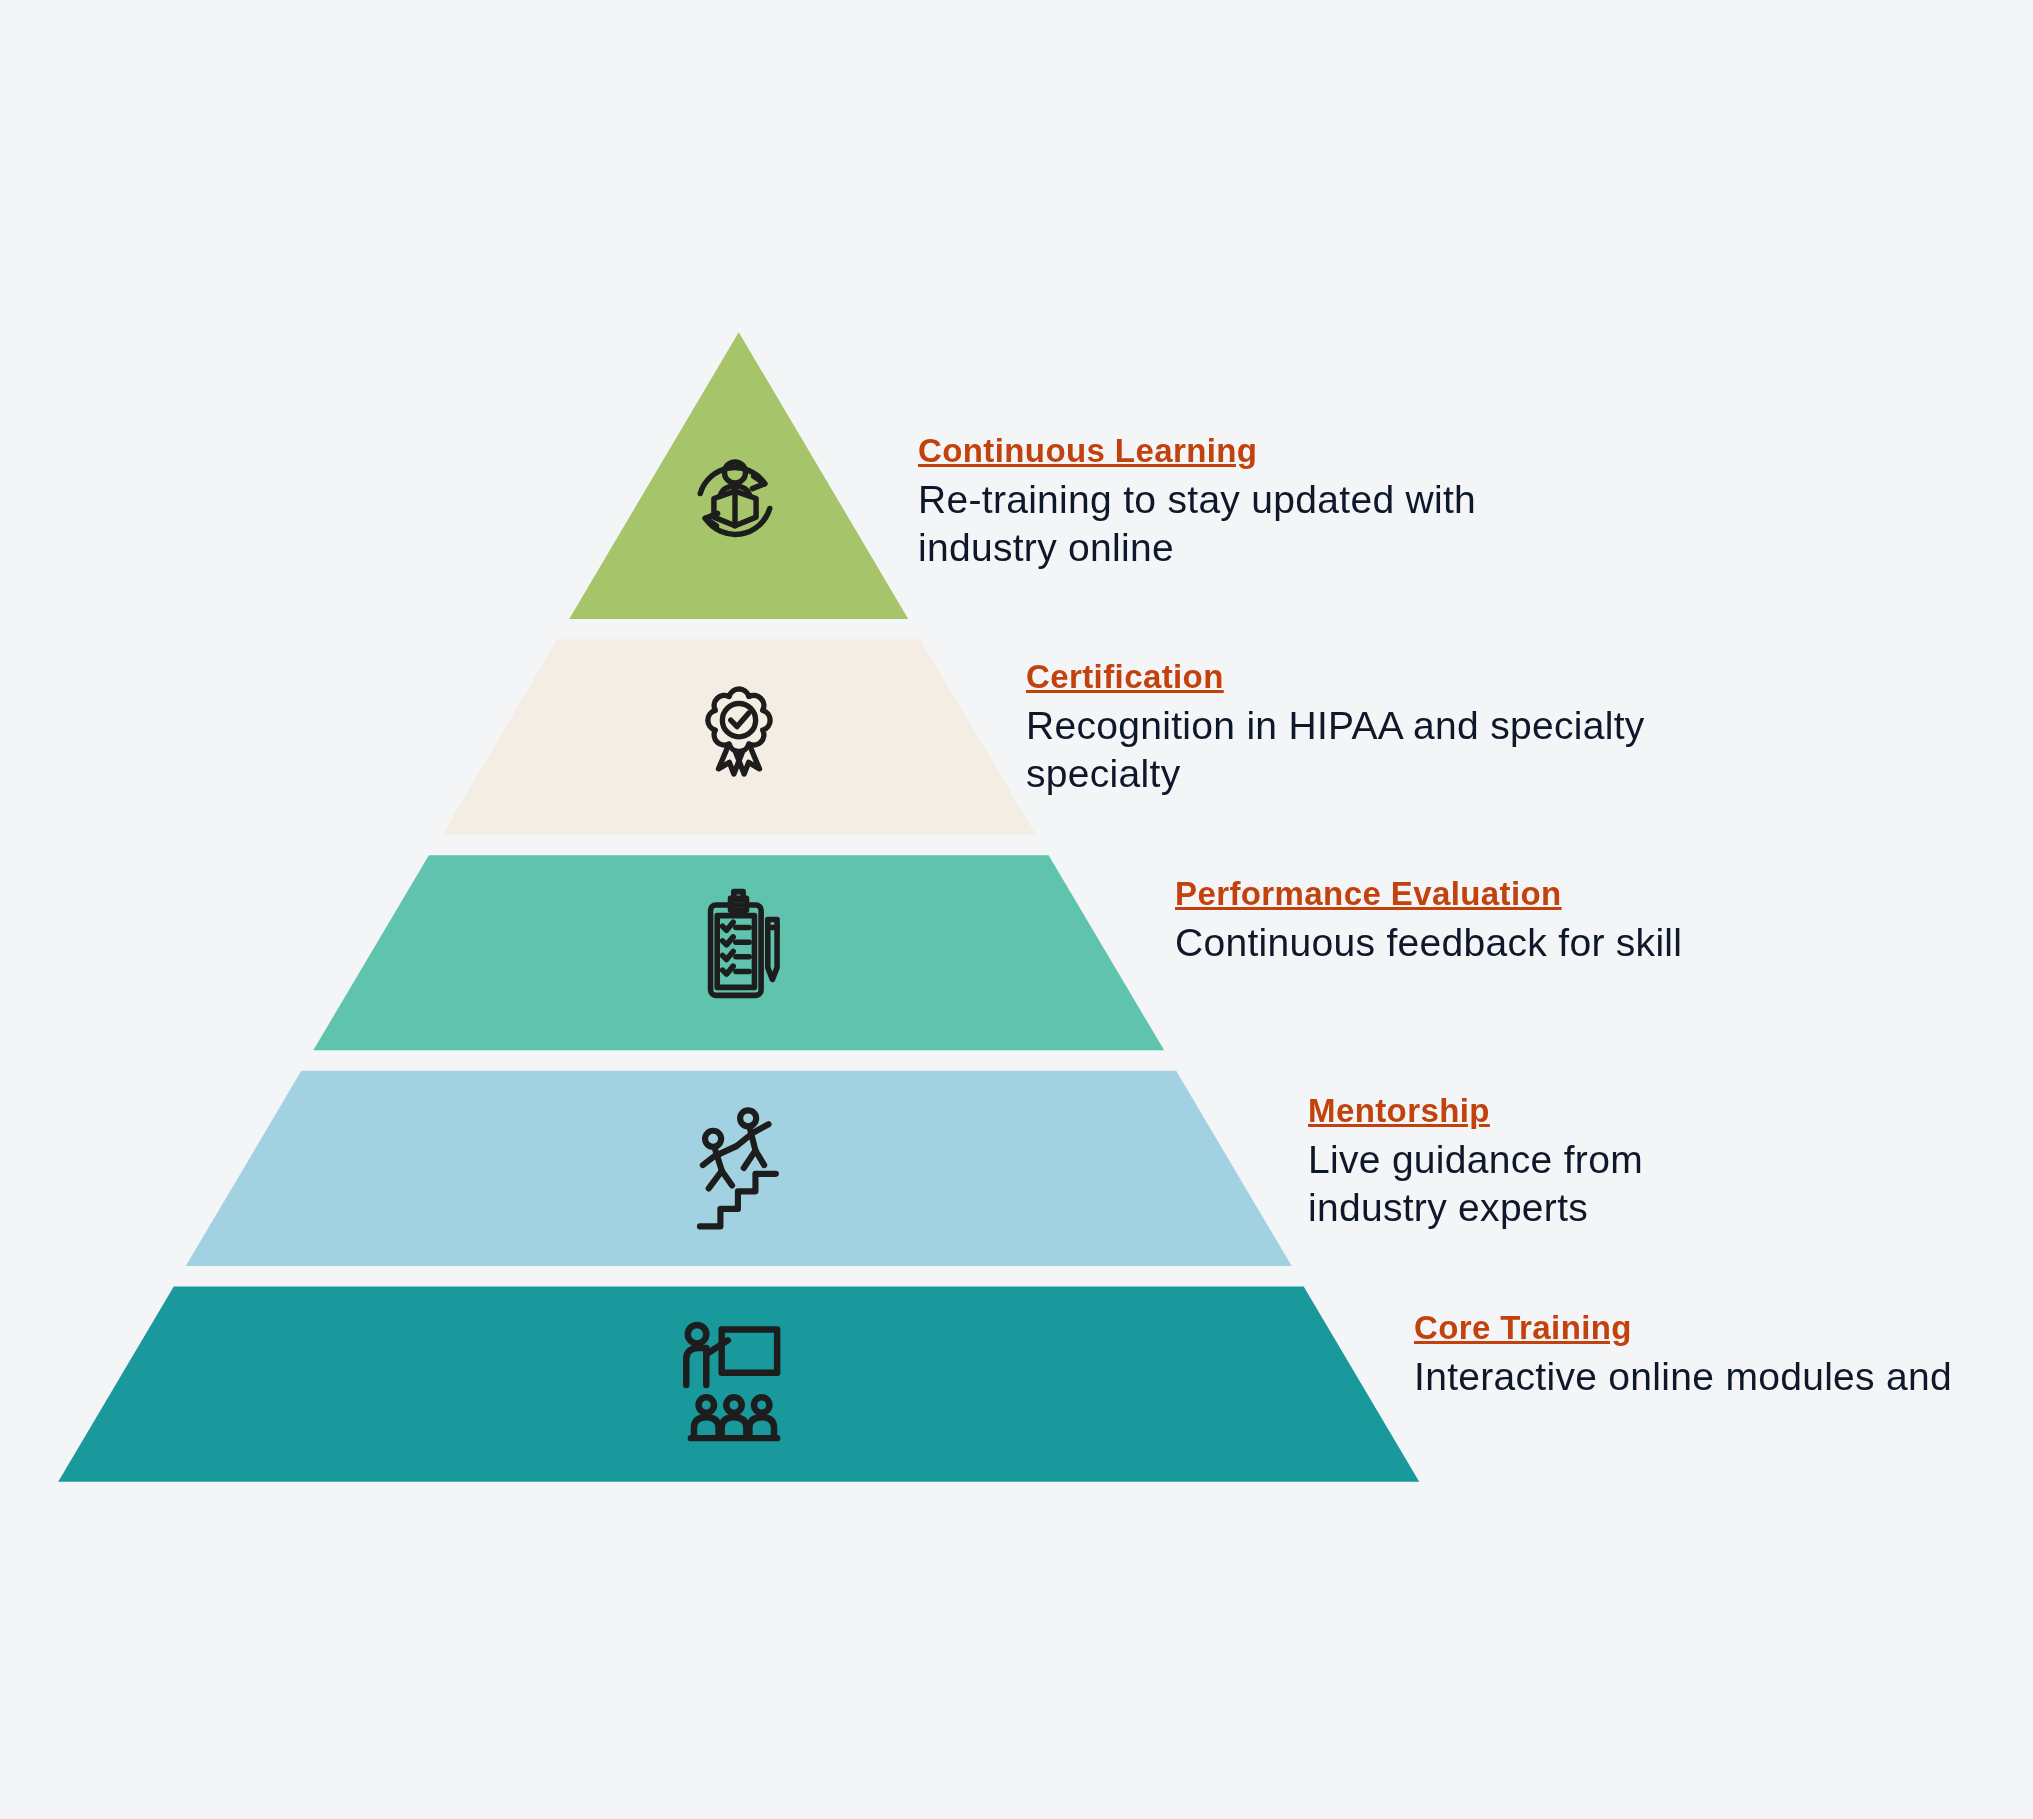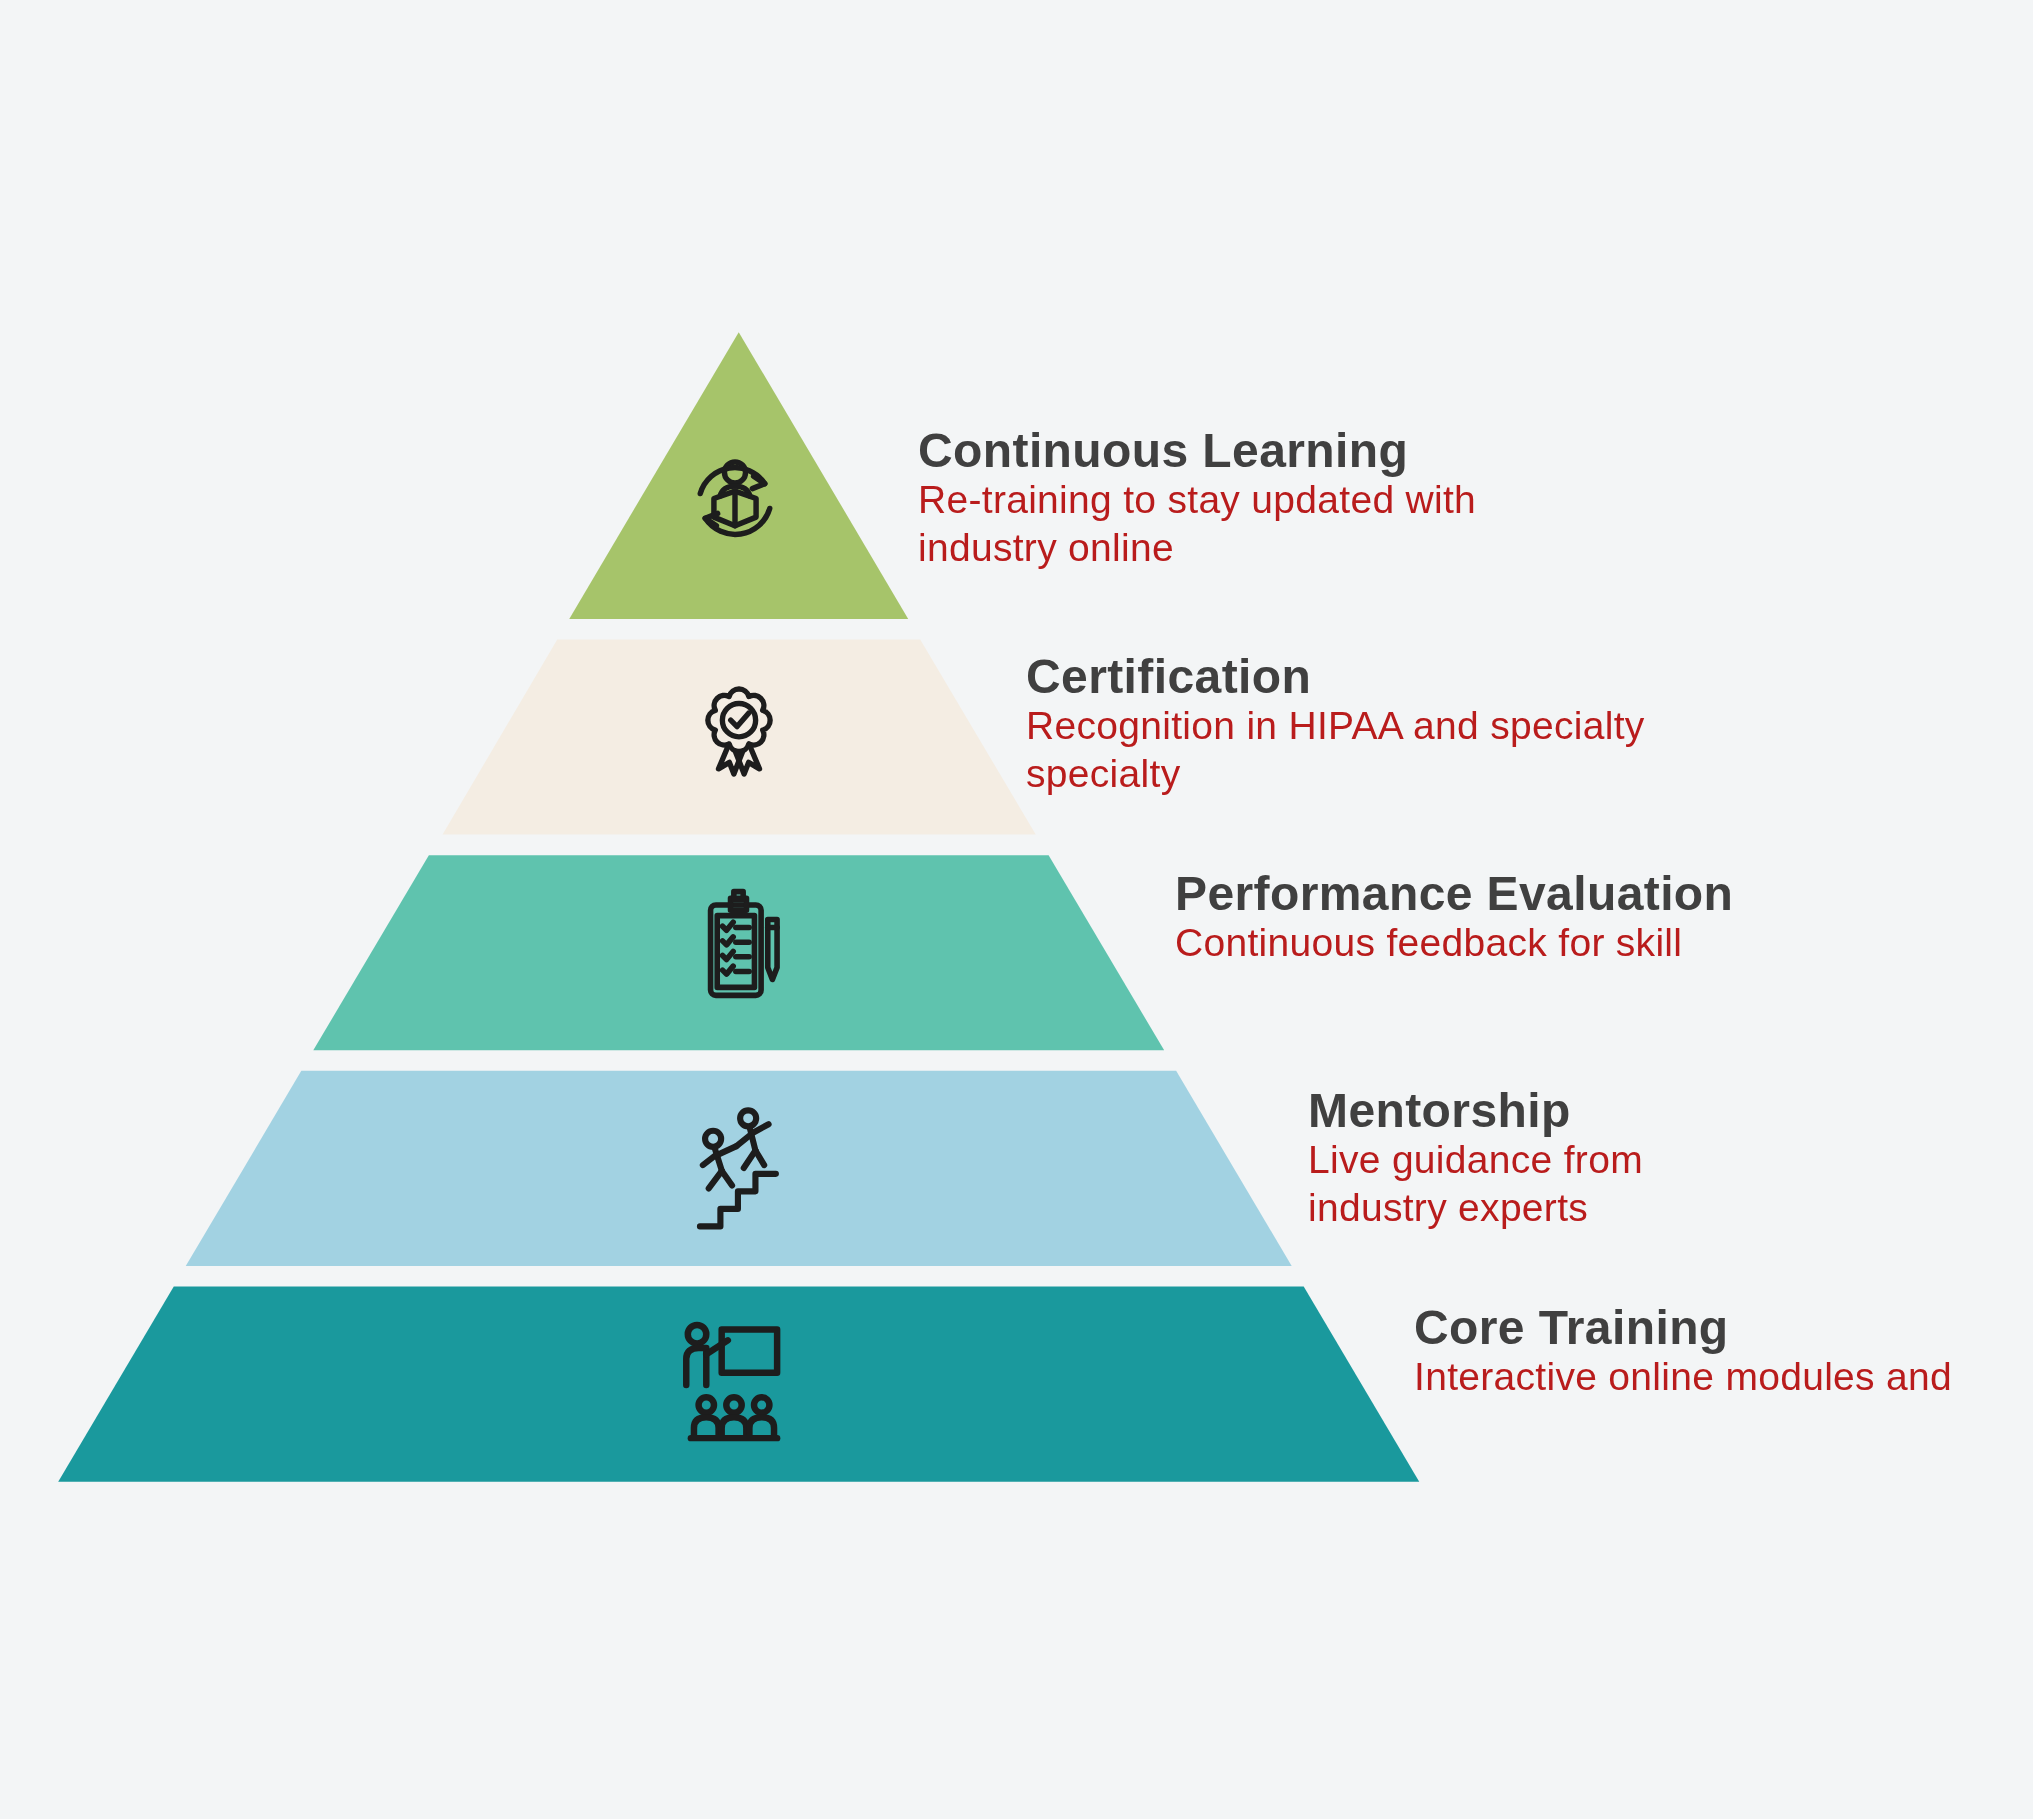--- a/index.html
+++ b/index.html
@@ -11,25 +11,25 @@
     overflow:hidden;
   }
   .stage{position:absolute;left:0;top:0;width:2033px;height:1819px;}
   svg.pyramid{position:absolute;left:0;top:0;}
   .level-icon{position:absolute;}
   .level-icon path,.level-icon circle,.level-icon rect,.level-icon polyline{
     fill:none;stroke:#1d1d1d;stroke-linecap:round;stroke-linejoin:round;
   }
   .label-block{position:absolute;}
   .label-title{
-    font-size:48px;font-weight:700;color:#404040;
-    line-height:50px;white-space:nowrap;letter-spacing:0.4px;
+    font-size:33px;font-weight:700;color:#c2410c;
+    line-height:50px;white-space:nowrap;letter-spacing:0.4px;text-decoration:underline;
   }
   .label-desc{
-    font-size:39px;font-weight:400;color:#b91c1c;
+    font-size:39px;font-weight:400;color:#0f172a;
     line-height:48px;white-space:nowrap;letter-spacing:0.3px;
   }
 </style>
 </head>
 <body>
 
 <div class="stage">
 
   <svg class="pyramid" width="2033" height="1819" viewBox="0 0 2375 2125">
     <polygon points="863,388 1061,723 665,723" fill="#a6c46a"></polygon>

